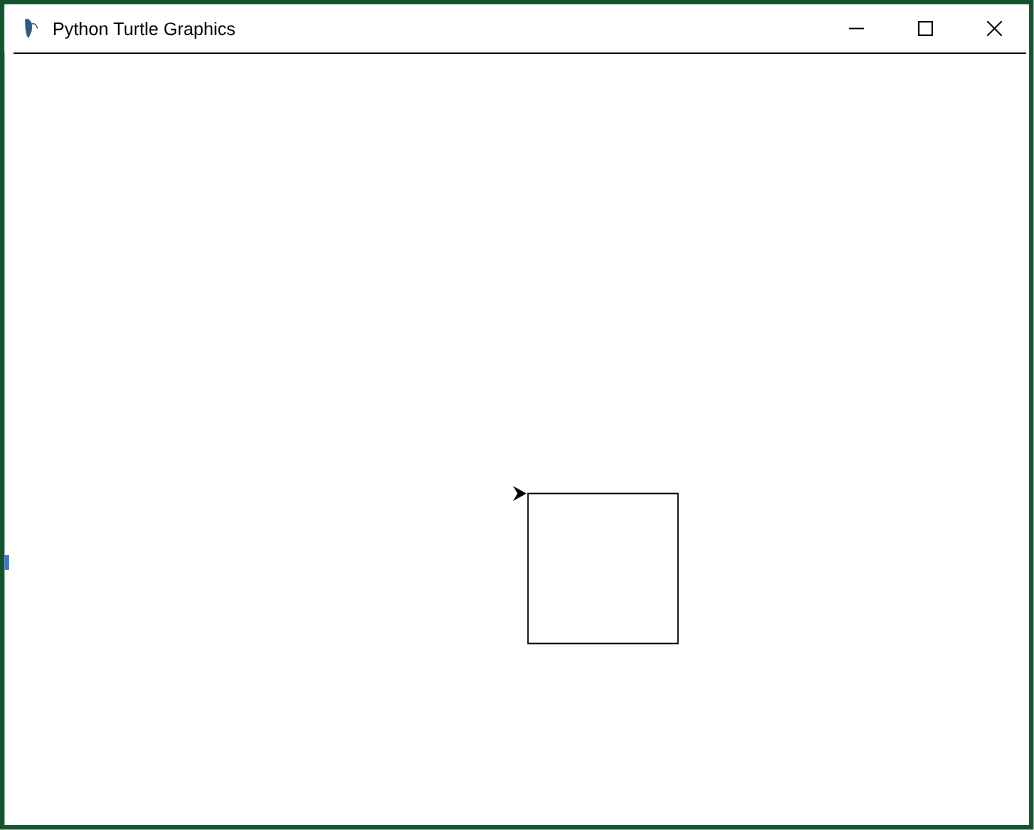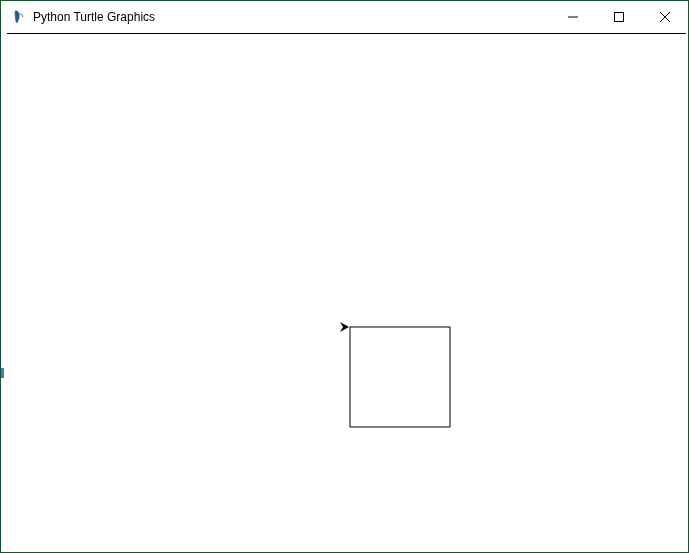--- a/index.html
+++ b/index.html
@@ -12,21 +12,21 @@
       font-size: 12px;
       width: 689px;
       height: 553px;
       background: #f0f0f0;
       overflow: hidden;
     }
     .window {
       width: 689px;
       height: 553px;
       background: #fff;
-      border: 1px solid #14532d;
+      border: 3px solid #14532d;
       display: flex;
       flex-direction: column;
       position: relative;
     }
     .titlebar {
       height: 32px;
       background: #fff;
       display: flex;
       align-items: center;
       position: relative;

